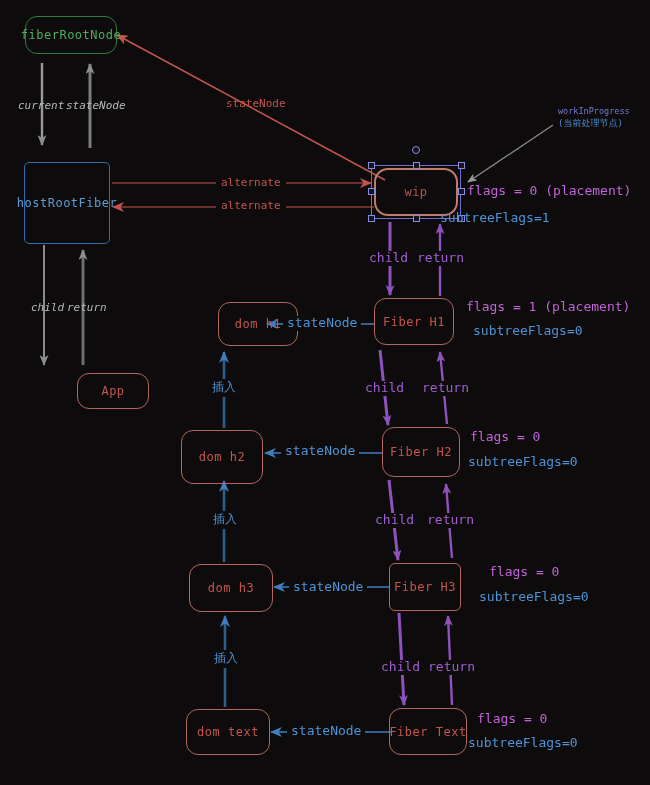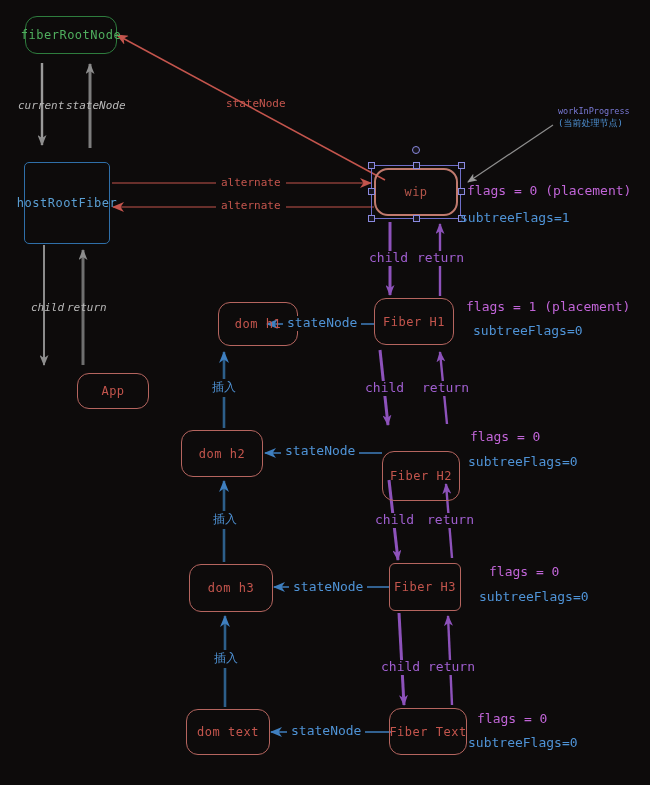--- a/index.html
+++ b/index.html
@@ -209,34 +209,34 @@
 <div class="handle" style="left:458px; top:162px;"></div>
 <div class="handle" style="left:368px; top:188px;"></div>
 <div class="handle" style="left:458px; top:188px;"></div>
 <div class="handle" style="left:368px; top:215px;"></div>
 <div class="handle" style="left:413px; top:215px;"></div>
 <div class="handle" style="left:458px; top:215px;"></div>
 
 <div class="node node-red" style="left:374px; top:298px; width:80px; height:47px;">
   <span>Fiber H1</span>
 </div>
-<div class="node node-red" style="left:382px; top:451px; width:78px; height:50px;">
+<div class="node node-red" style="left:382px; top:427px; width:78px; height:50px;">
   <span>Fiber H2</span>
 </div>
 <div class="node node-red" style="left:389px; top:563px; width:72px; height:48px;border-radius:6px;">
   <span>Fiber H3</span>
 </div>
 <div class="node node-red" style="left:389px; top:708px; width:78px; height:47px;">
   <span>Fiber Text</span>
 </div>
 
 <div class="node node-red" style="left:186px; top:302px; width:80px; height:44px;margin-left:32px;">
   <span>dom h1</span>
 </div>
-<div class="node node-red" style="left:181px; top:430px; width:82px; height:47px;">
+<div class="node node-red" style="left:181px; top:430px; width:82px; height:54px;">
   <span>dom h2</span>
 </div>
 <div class="node node-red" style="left:189px; top:564px; width:84px; height:48px;text-align:center;">
   <span>dom h3</span>
 </div>
 <div class="node node-red" style="left:186px; top:709px; width:84px; height:46px;">
   <span>dom text</span>
 </div>
 
 <div class="lbl lbl-gray" style="left:18px; top:100px;">current</div>
@@ -268,21 +268,21 @@
 <div class="lbl lbl-blue" style="left:287px; top:724px; background:#0d0b0b; padding:0 4px;">stateNode</div>
 
 <div class="lbl lbl-blue-s" style="left:209px; top:379px; background:#0d0b0b; padding:2px 3px;">插入</div>
 <div class="lbl lbl-blue-s" style="left:210px; top:511px; background:#0d0b0b; padding:2px 3px;">插入</div>
 <div class="lbl lbl-blue-s" style="left:211px; top:650px; background:#0d0b0b; padding:2px 3px;">插入</div>
 
 <div class="lbl lbl-wip" style="left:558px; top:107px;">workInProgress</div>
 <div class="lbl lbl-wip2" style="left:558px; top:118px;">(当前处理节点)</div>
 
 <div class="lbl lbl-flag" style="left:467px; top:184px;">flags = 0 (placement)</div>
-<div class="lbl lbl-sub" style="left:460px; top:211px;text-align:center;">subtreeFlags=1</div>
+<div class="lbl lbl-sub" style="left:440px; top:211px;text-align:center;">subtreeFlags=1</div>
 
 <div class="lbl lbl-flag" style="left:466px; top:300px;">flags = 1 (placement)</div>
 <div class="lbl lbl-sub" style="left:473px; top:324px;">subtreeFlags=0</div>
 
 <div class="lbl lbl-flag" style="left:470px; top:430px;">flags = 0</div>
 <div class="lbl lbl-sub" style="left:468px; top:455px;">subtreeFlags=0</div>
 
 <div class="lbl lbl-flag" style="left:489px; top:565px;">flags = 0</div>
 <div class="lbl lbl-sub" style="left:479px; top:590px;">subtreeFlags=0</div>
 

